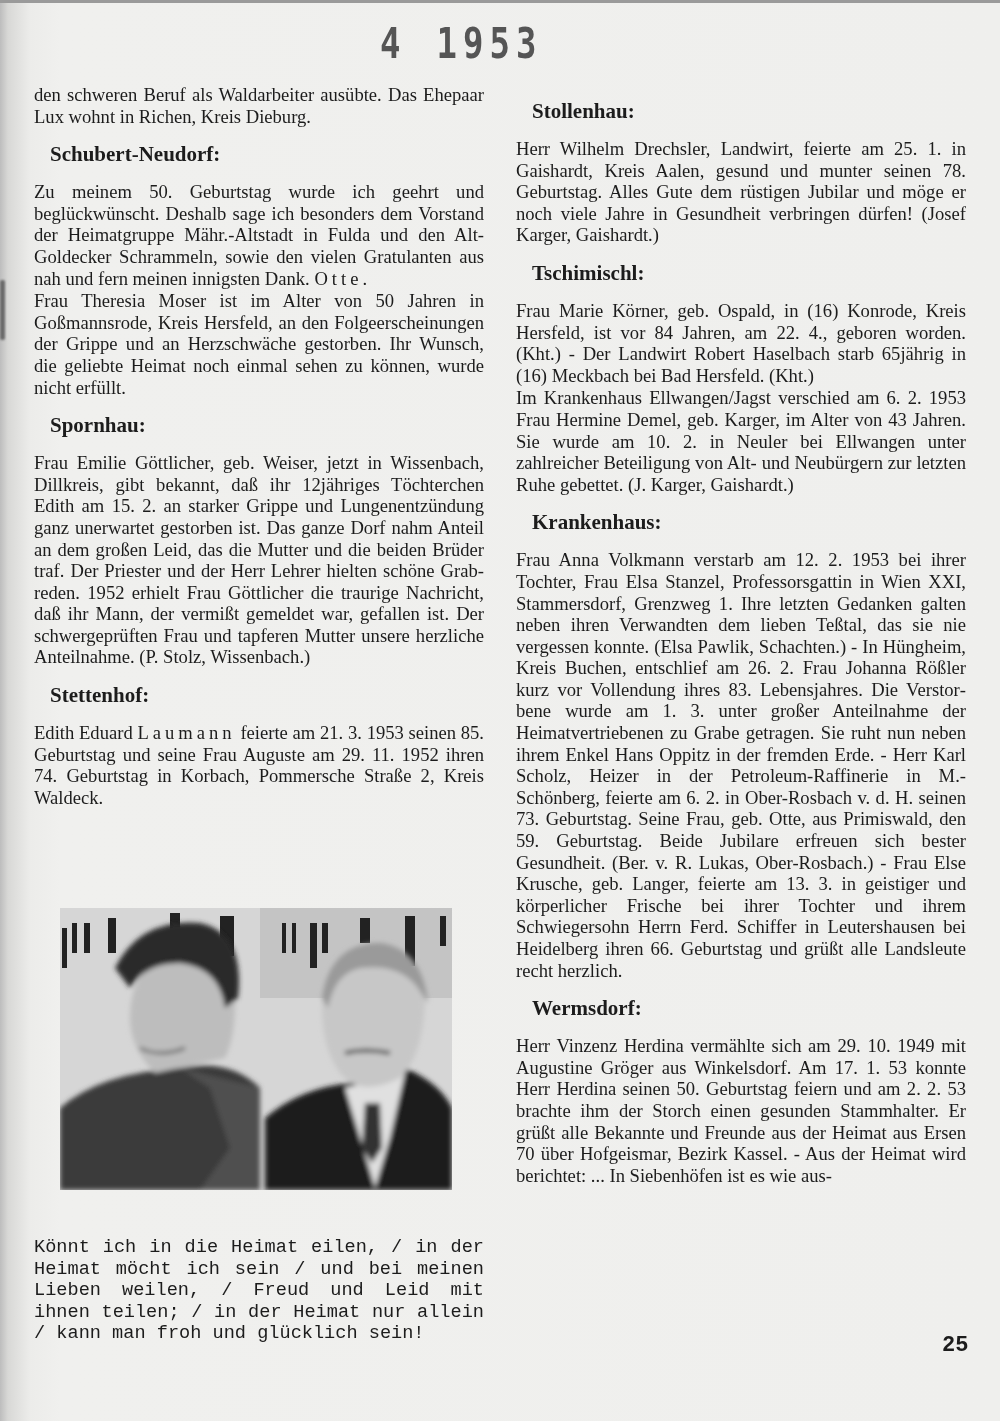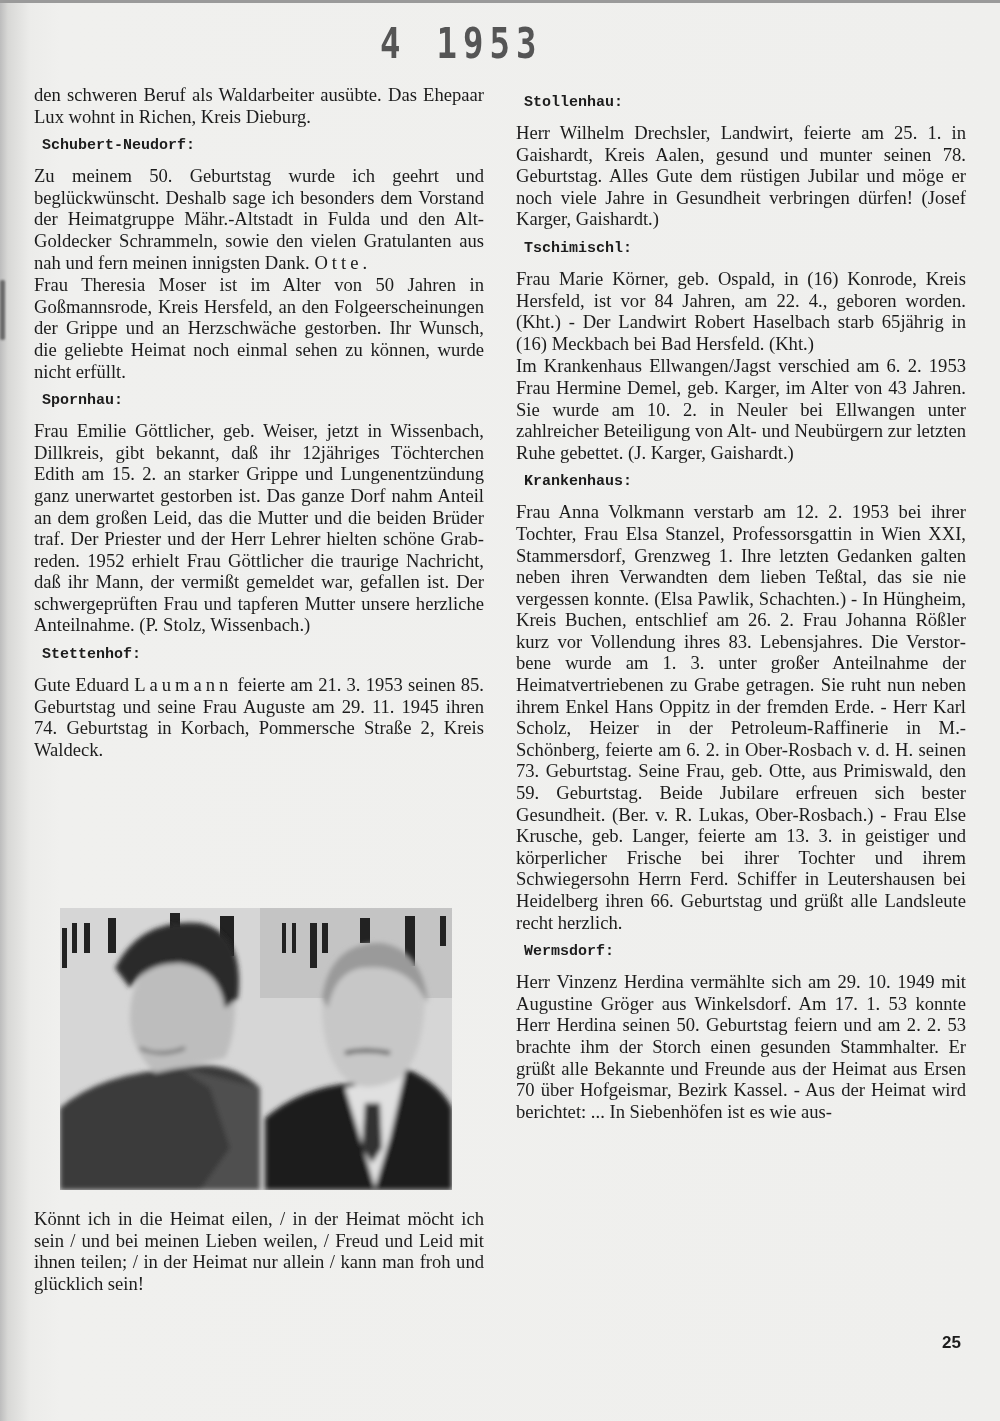--- a/index.html
+++ b/index.html
@@ -26,39 +26,39 @@
   .stamp .issue { margin-right: 30px; }
   .col {
     position: absolute; top: 84px;
     font-family: "Liberation Serif", "DejaVu Serif", serif;
     font-size: 18.6px; line-height: 21.6px;
     text-align: justify; hyphens: manual;
   }
   .col-left { left: 34px; width: 450px; }
   .col-right { left: 516px; width: 450px; }
   .col h3 {
-    margin: 8px; padding: 0; font-size: 15px; line-height: 22px; font-weight: bold;
-    font-family: Liberation Mono, monospace;
+    margin: 16px; padding: 0; font-size: 21px; line-height: 22px; font-weight: bold;
+    font-family: Liberation Serif, serif;
   }
   .col p { margin: 0 0 1px 0; padding: 0; }
   .spaced { letter-spacing: 4px; }
   .photo {
     position: absolute; left: 60px; top: 908px; width: 392px; height: 282px;
     background: #cfcfcf; overflow: hidden;
   }
   .photo svg { width: 100%; height: 100%; display: block; }
   .poem {
-    position: absolute; left: 34px; top: 1208px; width: 450px;
-    font-family: Liberation Serif, serif;
+    position: absolute; left: 34px; top: 1237px; width: 450px;
+    font-family: Liberation Mono, monospace;
     font-size: 18.6px; line-height: 21.6px; text-align: justify;
   }
   .page-number {
     position: absolute; left: 942px; top: 1333px;
-    font-family: Liberation Sans, sans-serif;
-    font-weight: bold; font-size: 17px;
+    font-family: Liberation Mono, monospace;
+    font-weight: bold; font-size: 22px;
   }
 </style>
 </head>
 <body>
 
 <div class="page-bg"></div>
 <div class="top-edge"></div>
 <div class="binding-mark"></div>
 
 <div class="stamp">
@@ -77,21 +77,21 @@
     <p>Frau Theresia Moser ist im Alter von 50 Jahren in Goßmannsrode, Kreis Hersfeld, an den Folgeerscheinungen der Grippe und an Herz­schwäche gestorben. Ihr Wunsch, die geliebte Heimat noch einmal sehen zu können, wurde nicht erfüllt.</p>
   </div>
 
   <div>
     <h3>Spornhau:</h3>
     <p>Frau Emilie Göttlicher, geb. Weiser, jetzt in Wissenbach, Dillkreis, gibt bekannt, daß ihr 12jähriges Töchterchen Edith am 15. 2. an starker Grippe und Lungenentzündung ganz unerwartet gestorben ist. Das ganze Dorf nahm Anteil an dem großen Leid, das die Mutter und die beiden Brüder traf. Der Prie­ster und der Herr Lehrer hielten schöne Grab­reden. 1952 erhielt Frau Göttlicher die trau­rige Nachricht, daß ihr Mann, der vermißt gemeldet war, gefallen ist. Der schwergeprüf­ten Frau und tapferen Mutter unsere herzliche Anteilnahme. (P. Stolz, Wissenbach.)</p>
   </div>
 
   <div>
     <h3>Stettenhof:</h3>
-    <p><span>Gute Eduard</span> <span class="spaced">Laumann</span> <span>feierte am 21. 3. 1953 seinen 85. Geburtstag und seine Frau Auguste am 29. 11. 1945 ihren 74. Geburts­tag in Korbach, Pommersche Straße 2, Kreis Waldeck.</span></p>
+    <p><span>Edith Eduard</span> <span class="spaced">Laumann</span> <span>feierte am 21. 3. 1953 seinen 85. Geburtstag und seine Frau Auguste am 29. 11. 1952 ihren 74. Geburts­tag in Korbach, Pommersche Straße 2, Kreis Waldeck.</span></p>
   </div>
 </div>
 
 <div class="photo" title="Portrait photo of an elderly couple, woman on left and man in suit and tie on right">
   <svg viewBox="0 0 392 282" preserveAspectRatio="none">
     <defs>
       <filter id="blur1">
           <feGaussianBlur stdDeviation="2.5"></feGaussianBlur>
         </filter>
     </defs>

